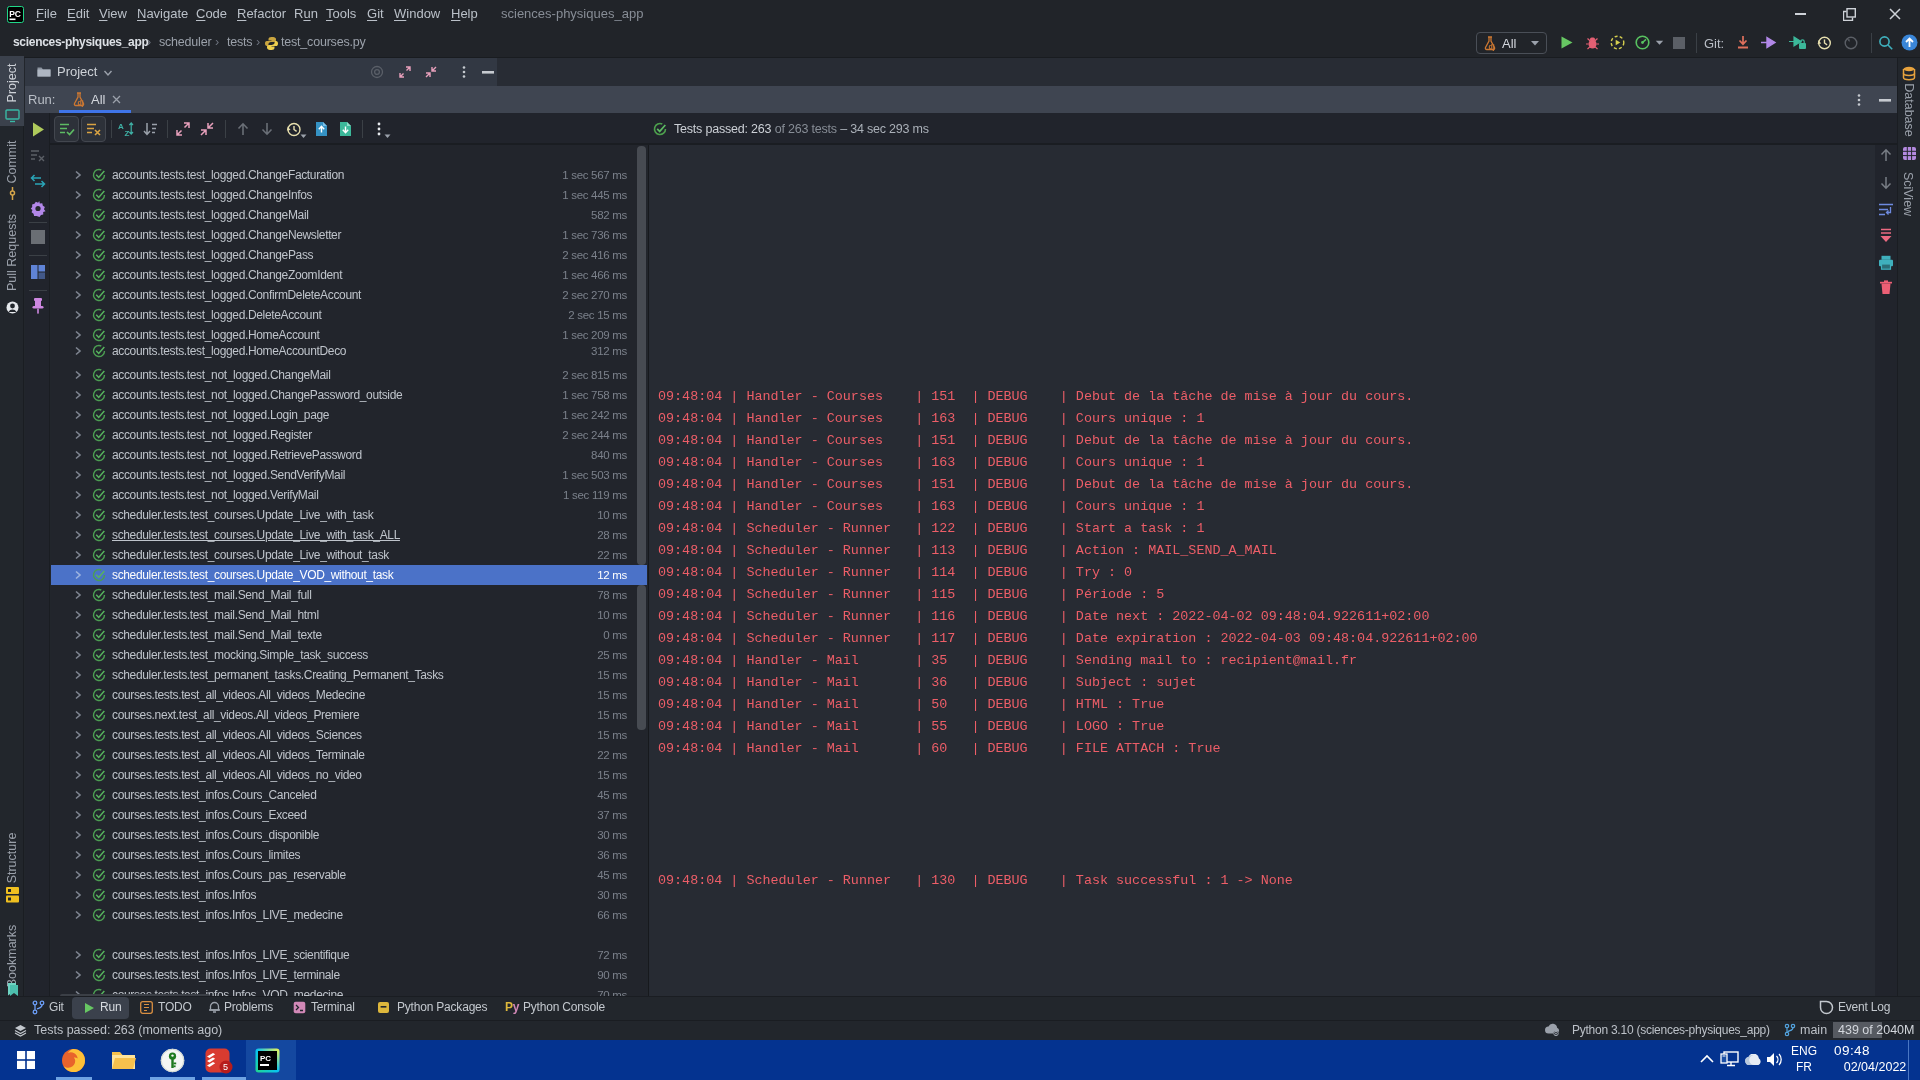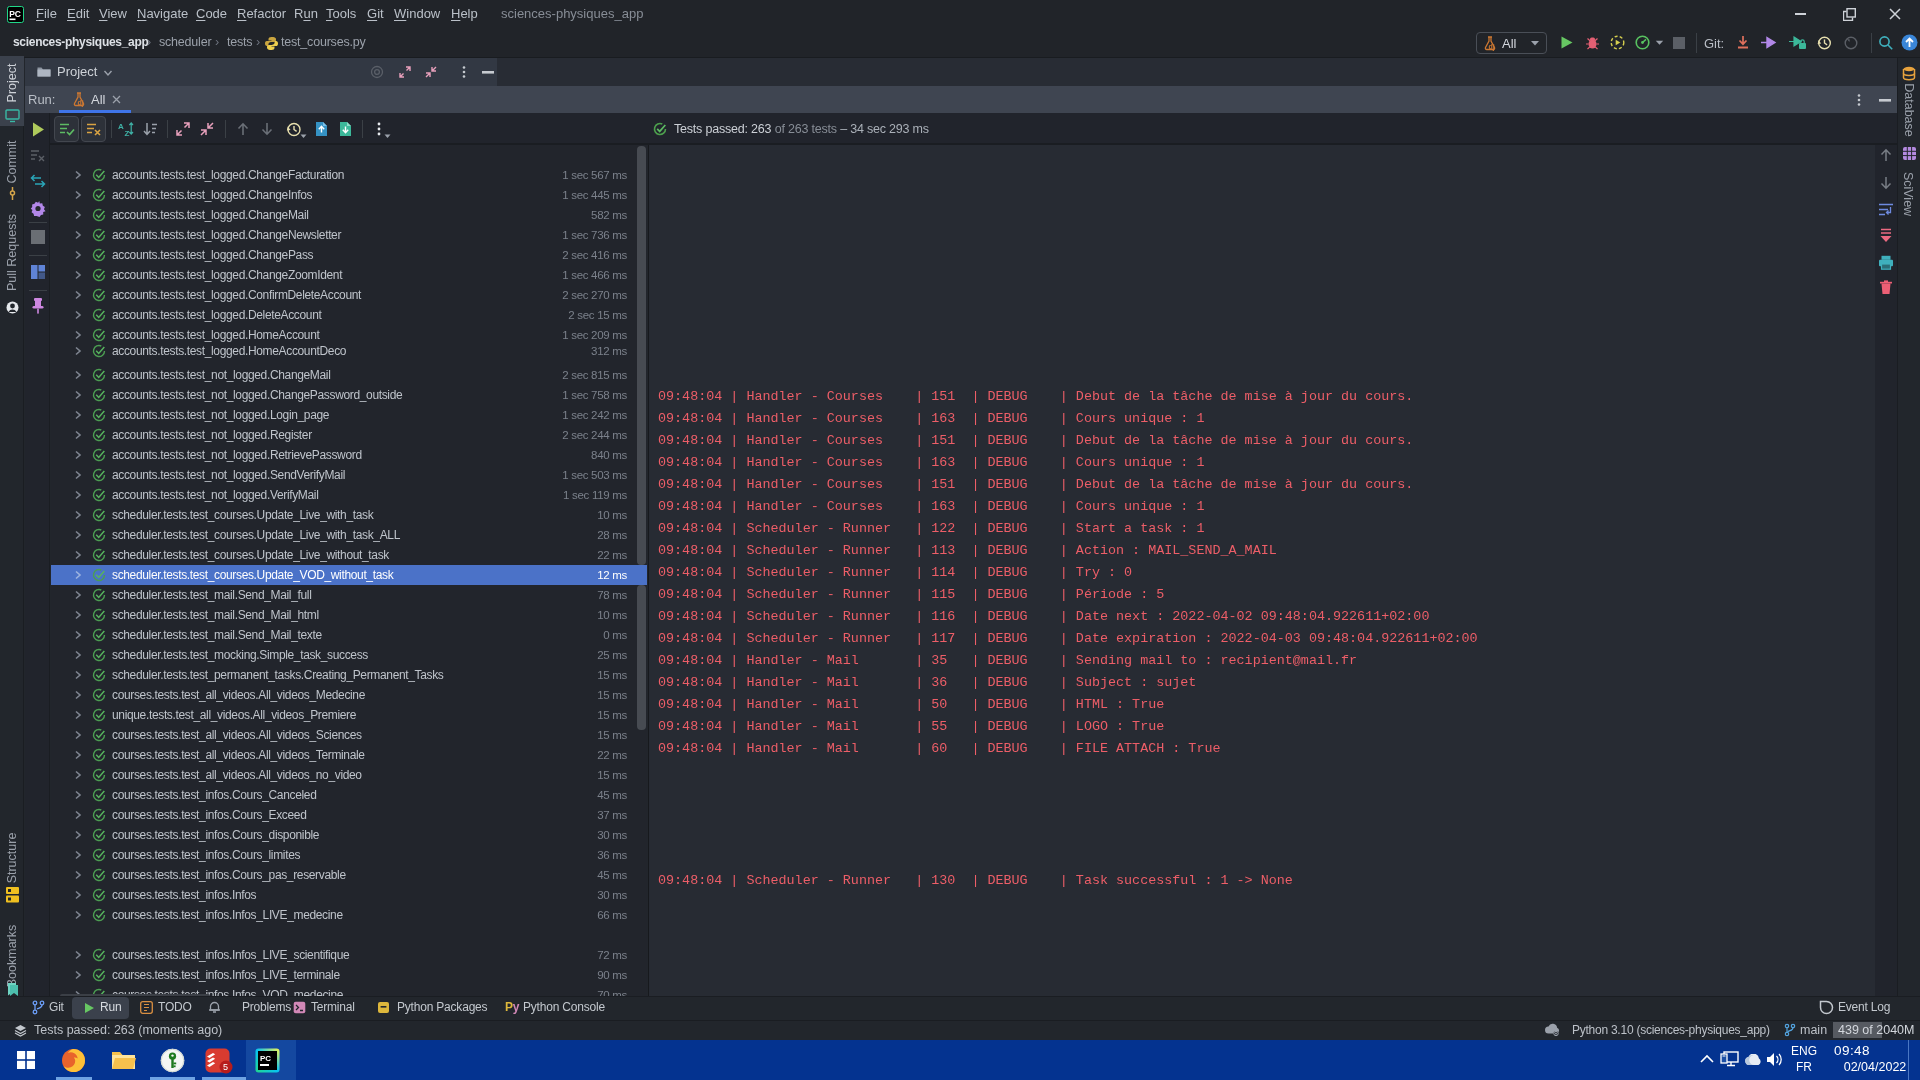--- a/index.html
+++ b/index.html
@@ -506,21 +506,21 @@
         <span class="tt">10 ms</span>
       </div>
 <div class="trow" style="top:380px">
         <svg class="abs" style="left:21px;top:4px" width="12" height="12" viewBox="0 0 12 12">
           <path d="M4 2.5l4 3.5-4 3.5" fill="none" stroke="#7f8591" stroke-width="1.6"></path>
         </svg>
         <svg class="abs" style="left:40px;top:2px" width="16" height="16" viewBox="0 0 16 16">
           <path d="M13.5 8a5.5 5.5 0 1 1-3.2-5" fill="none" stroke="#4c9e52" stroke-width="1.4"></path>
           <path d="M5.2 7.8l2.5 2.6 5.6-6.4" fill="none" stroke="#57b45e" stroke-width="1.5"></path>
         </svg>
-        <span class="tn" style="left:61px;">scheduler.tests.test_courses.Update_Live_with_task_ALL</span>
+        <span class="tn" style="left:61px;text-decoration:underline;">scheduler.tests.test_courses.Update_Live_with_task_ALL</span>
         <span class="tt">28 ms</span>
       </div>
 <div class="trow" style="top:400px">
         <svg class="abs" style="left:21px;top:4px" width="12" height="12" viewBox="0 0 12 12">
           <path d="M4 2.5l4 3.5-4 3.5" fill="none" stroke="#7f8591" stroke-width="1.6"></path>
         </svg>
         <svg class="abs" style="left:40px;top:2px" width="16" height="16" viewBox="0 0 16 16">
           <path d="M13.5 8a5.5 5.5 0 1 1-3.2-5" fill="none" stroke="#4c9e52" stroke-width="1.4"></path>
           <path d="M5.2 7.8l2.5 2.6 5.6-6.4" fill="none" stroke="#57b45e" stroke-width="1.5"></path>
         </svg>
@@ -605,21 +605,21 @@
         <span class="tt">15 ms</span>
       </div>
 <div class="trow" style="top:560px">
         <svg class="abs" style="left:21px;top:4px" width="12" height="12" viewBox="0 0 12 12">
           <path d="M4 2.5l4 3.5-4 3.5" fill="none" stroke="#7f8591" stroke-width="1.6"></path>
         </svg>
         <svg class="abs" style="left:40px;top:2px" width="16" height="16" viewBox="0 0 16 16">
           <path d="M13.5 8a5.5 5.5 0 1 1-3.2-5" fill="none" stroke="#4c9e52" stroke-width="1.4"></path>
           <path d="M5.2 7.8l2.5 2.6 5.6-6.4" fill="none" stroke="#57b45e" stroke-width="1.5"></path>
         </svg>
-        <span class="tn" style="left:61px;">unique.tests.test_all_videos.All_videos_Premiere</span>
+        <span class="tn" style="left:61px;">courses.next.test_all_videos.All_videos_Premiere</span>
         <span class="tt">15 ms</span>
       </div>
 <div class="trow" style="top:580px">
         <svg class="abs" style="left:21px;top:4px" width="12" height="12" viewBox="0 0 12 12">
           <path d="M4 2.5l4 3.5-4 3.5" fill="none" stroke="#7f8591" stroke-width="1.6"></path>
         </svg>
         <svg class="abs" style="left:40px;top:2px" width="16" height="16" viewBox="0 0 16 16">
           <path d="M13.5 8a5.5 5.5 0 1 1-3.2-5" fill="none" stroke="#4c9e52" stroke-width="1.4"></path>
           <path d="M5.2 7.8l2.5 2.6 5.6-6.4" fill="none" stroke="#57b45e" stroke-width="1.5"></path>
         </svg>
@@ -874,21 +874,21 @@
 <span class="bw" style="left:100px;color:#d7dbe0">Run</span>
 <svg class="abs" style="left:140px;top:1001px" width="13" height="13" viewBox="0 0 13 13">
       <rect x="0.7" y="0.7" width="11.6" height="11.6" rx="2" fill="none" stroke="#d98f42" stroke-width="1.3"></rect>
       <path d="M4 3.5h5M4 6.5h5M4 9.5h3" stroke="#d98f42" stroke-width="1.2"></path>
     </svg>
 <span class="bw" style="left:158px">TODO</span>
 <svg class="abs" style="left:208px;top:1001px" width="13" height="13" viewBox="0 0 13 13">
       <path d="M6.5 1.5a4 4 0 0 1 4 4V9h-8V5.5a4 4 0 0 1 4-4z" fill="none" stroke="#9ba1ab" stroke-width="1.3"></path>
       <path d="M1 9h11M5 11h3" stroke="#9ba1ab" stroke-width="1.3"></path>
     </svg>
-<span class="bw" style="left:242px">Problems</span>
+<span class="bw" style="left:224px">Problems</span>
 <svg class="abs" style="left:293px;top:1001px" width="13" height="13" viewBox="0 0 13 13">
       <rect x="0.7" y="0.7" width="11.6" height="11.6" rx="2" fill="#d288b7"></rect>
       <path d="M3 4l2.5 2.5L3 9M7 9.5h3" fill="none" stroke="#22262c" stroke-width="1.3"></path>
     </svg>
 <span class="bw" style="left:311px">Terminal</span>
 <svg class="abs" style="left:377px;top:1001px" width="13" height="13" viewBox="0 0 13 13">
       <rect x="1" y="1" width="11" height="11" rx="2" fill="#ddb73c"></rect>
       <rect x="3.6" y="5" width="5.8" height="1.6" fill="#22262c"></rect>
     </svg>
 <span class="bw" style="left:397px">Python Packages</span>

